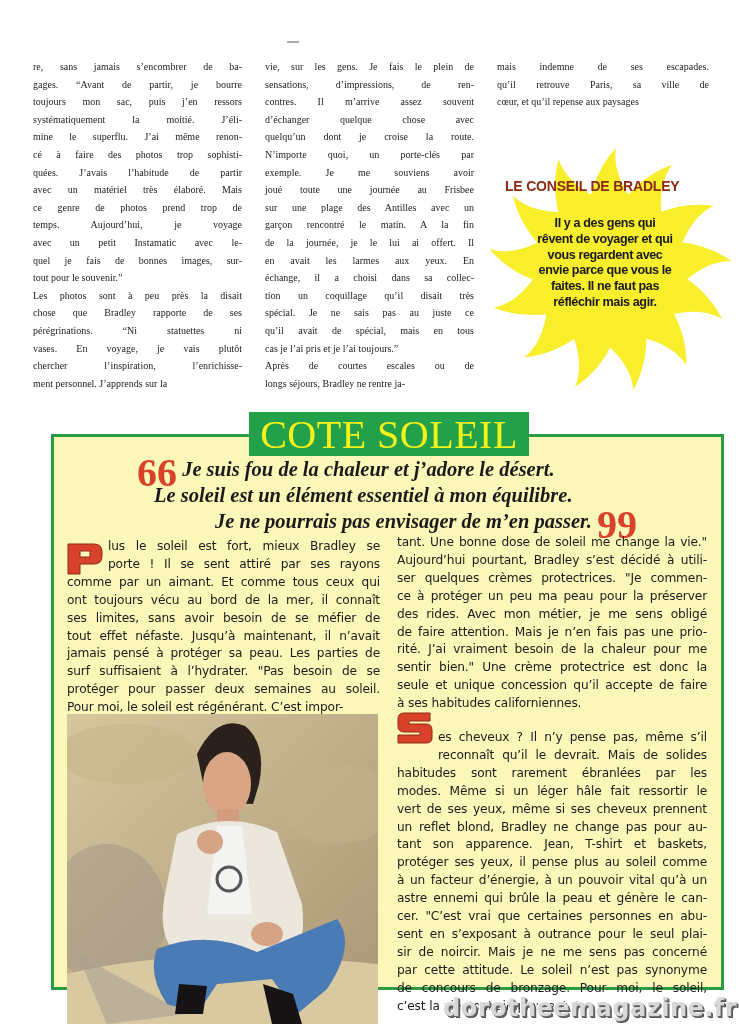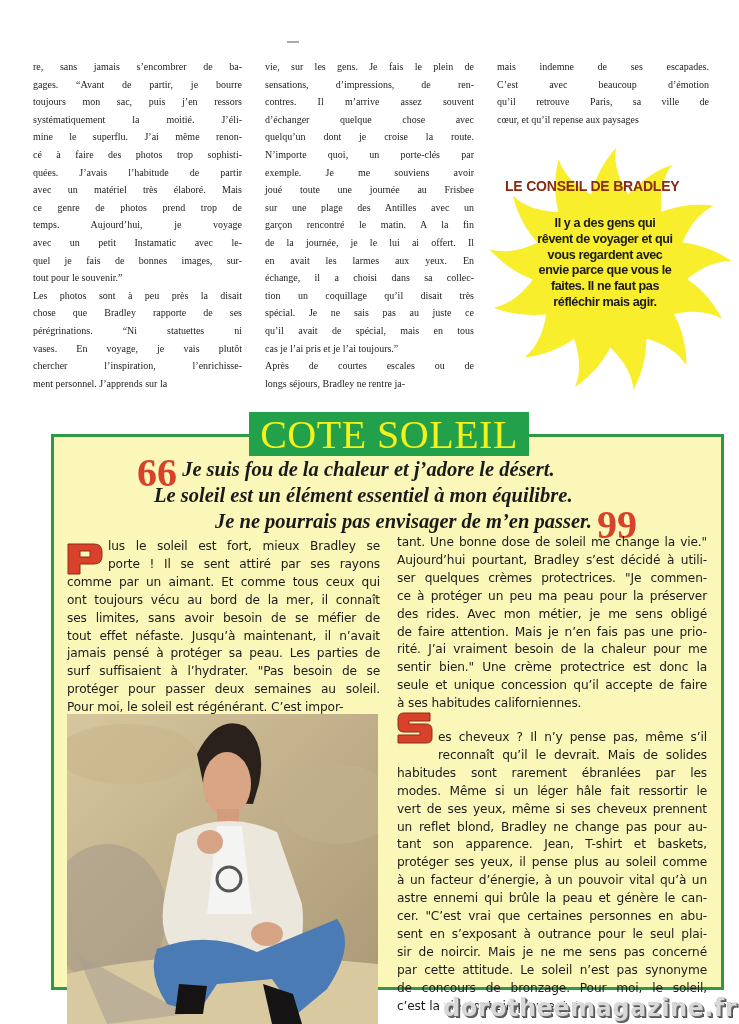--- a/index.html
+++ b/index.html
@@ -88,21 +88,20 @@
     <span class="ln">échange, il a choisi dans sa collec-</span>
     <span class="ln">tion un coquillage qu’il disait très</span>
     <span class="ln">spécial. Je ne sais pas au juste ce</span>
     <span class="ln">qu’il avait de spécial, mais en tous</span>
     <span class="ln last">cas je l’ai pris et je l’ai toujours.”</span>
     <span class="ln">Après de courtes escales ou de</span>
     <span class="ln last">longs séjours, Bradley ne rentre ja-</span>
   </div>
 <div id="col3" class="col-top">
     <span class="ln">mais indemne de ses escapades.</span>
-    <span class="ln">C’est avec beaucoup d’émotion</span>
     <span class="ln">qu’il retrouve Paris, sa ville de</span>
     <span class="ln last">cœur, et qu’il repense aux paysages</span>
   </div>
 
 <div id="sun-wrap">
   <svg width="251" height="255" viewBox="0 0 251 255">
     <g transform="translate(122,130)" fill="#f9ee2c">
       <circle r="78"></circle>
       <g id="rays">
           <path d="M-20 -70 Q-14 -100 6 -122 Q2 -98 22 -70 Z" transform="rotate(0)"></path>

